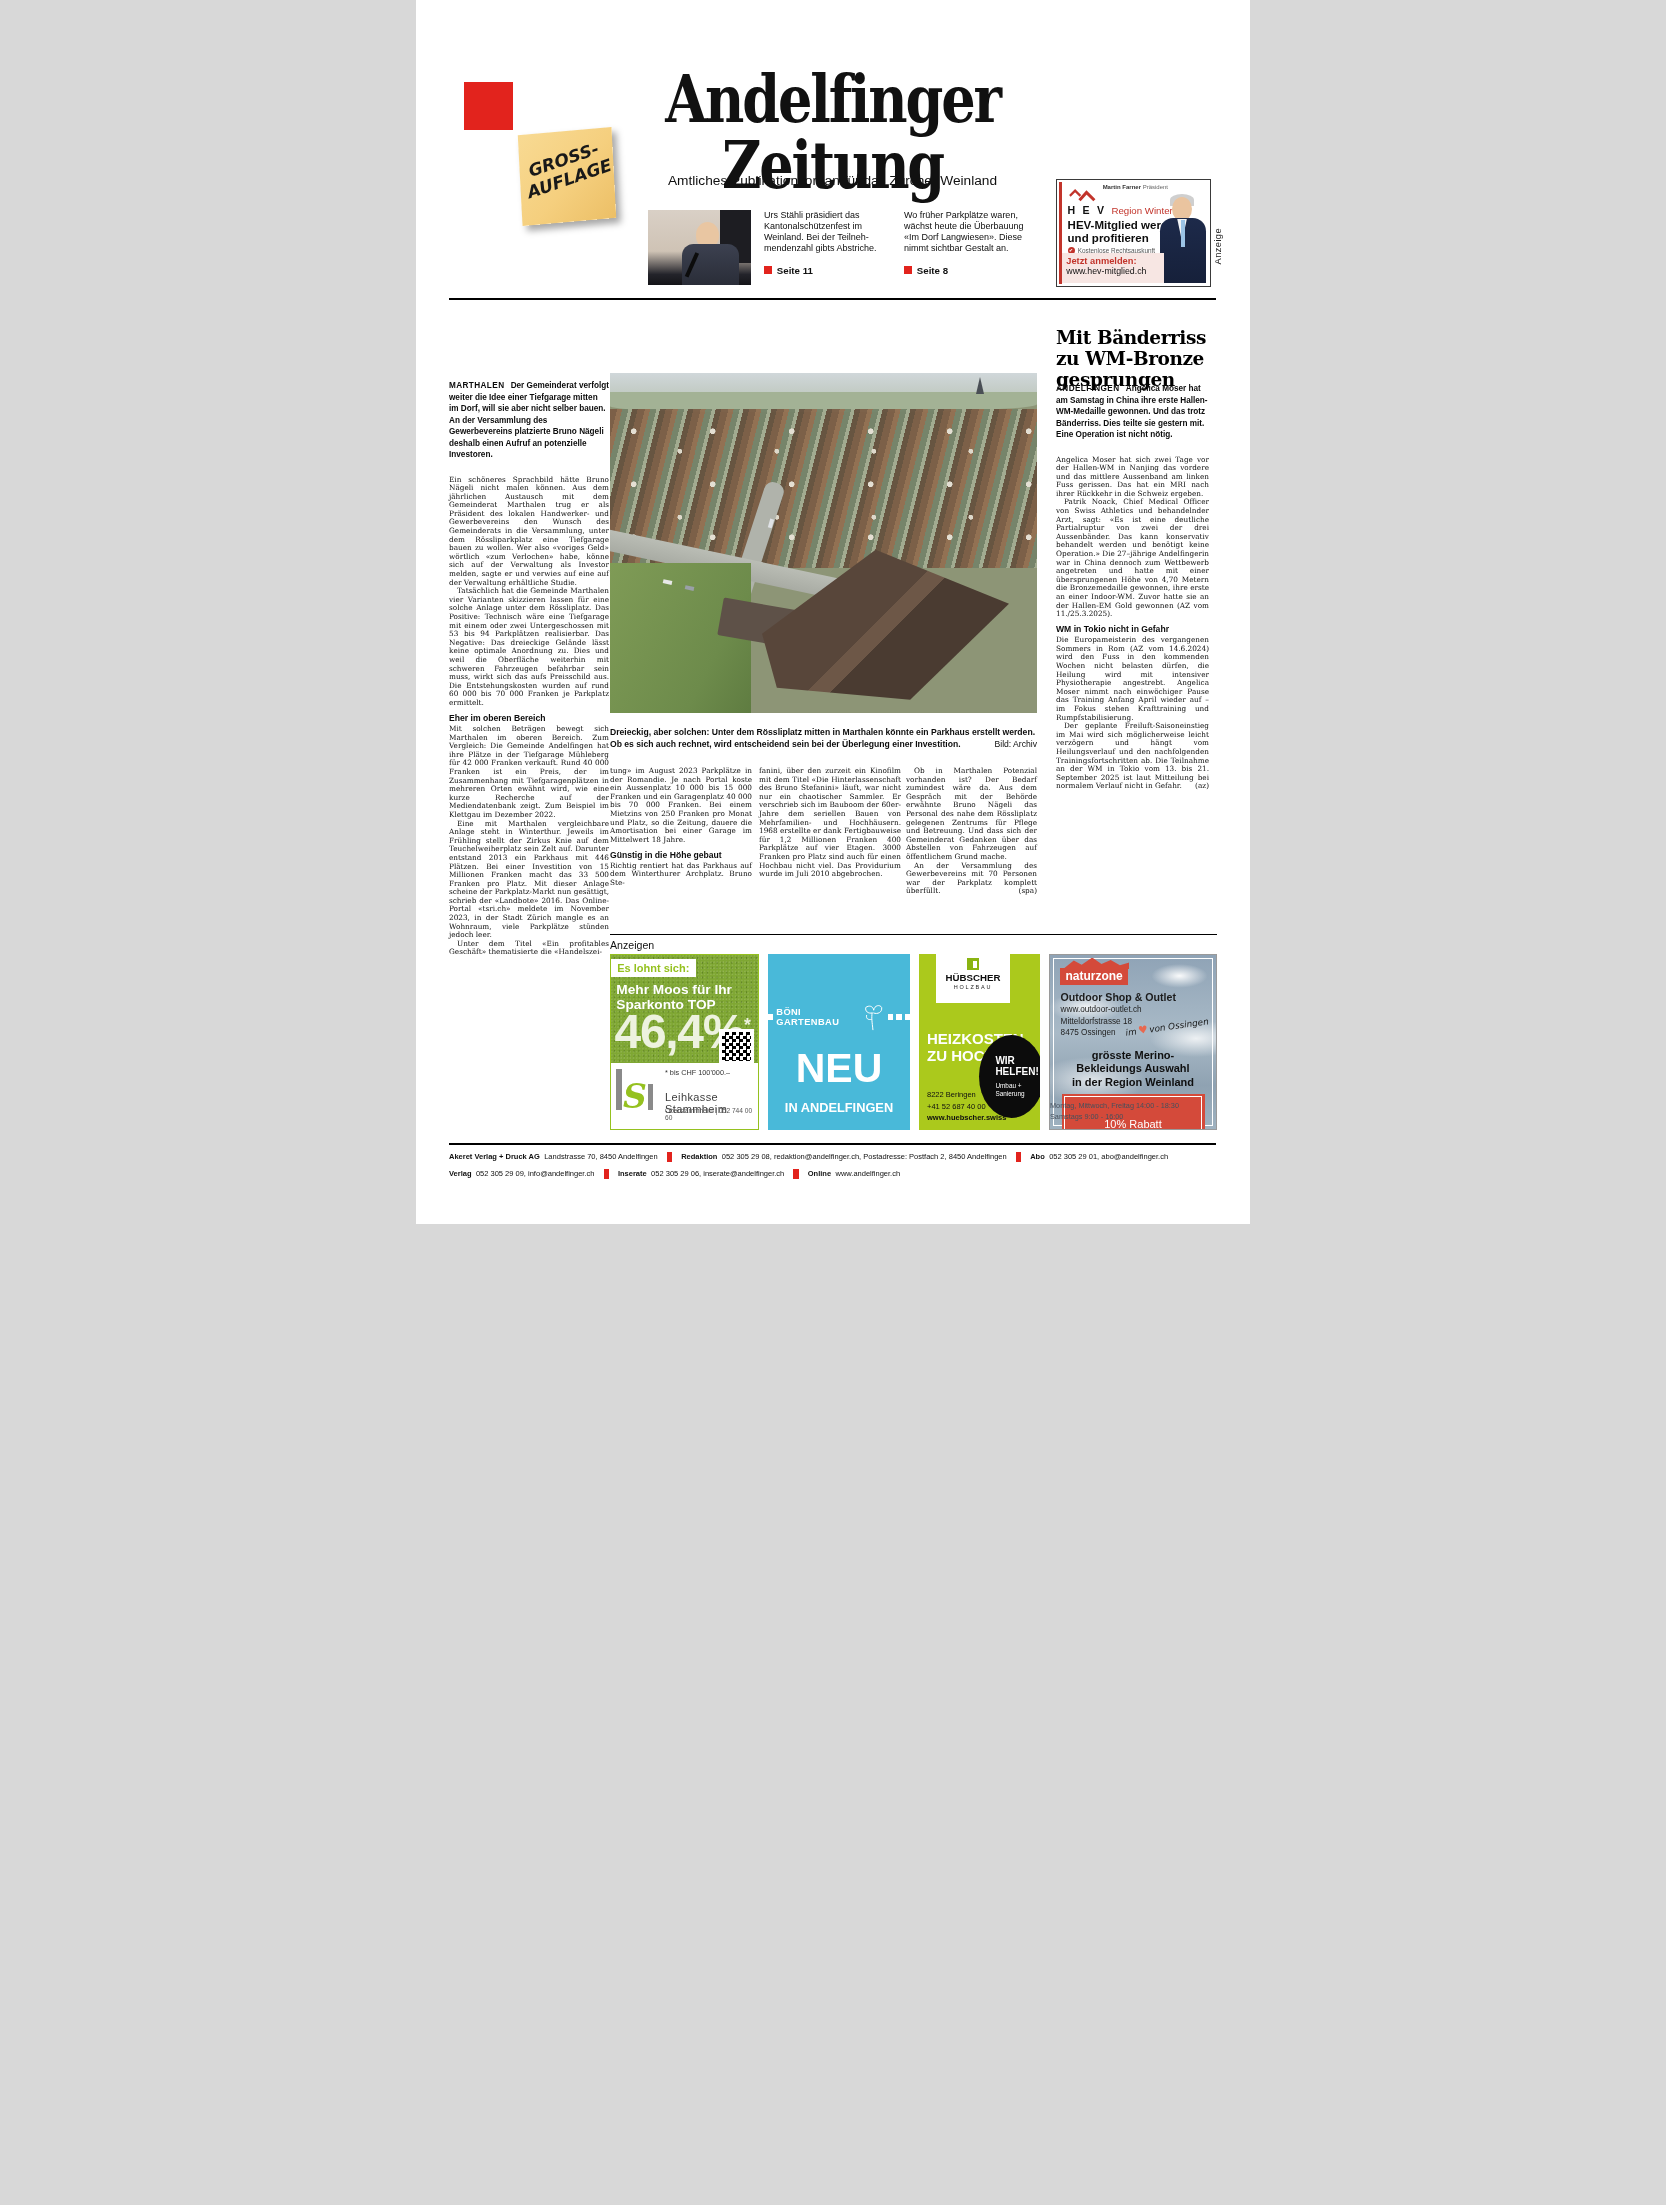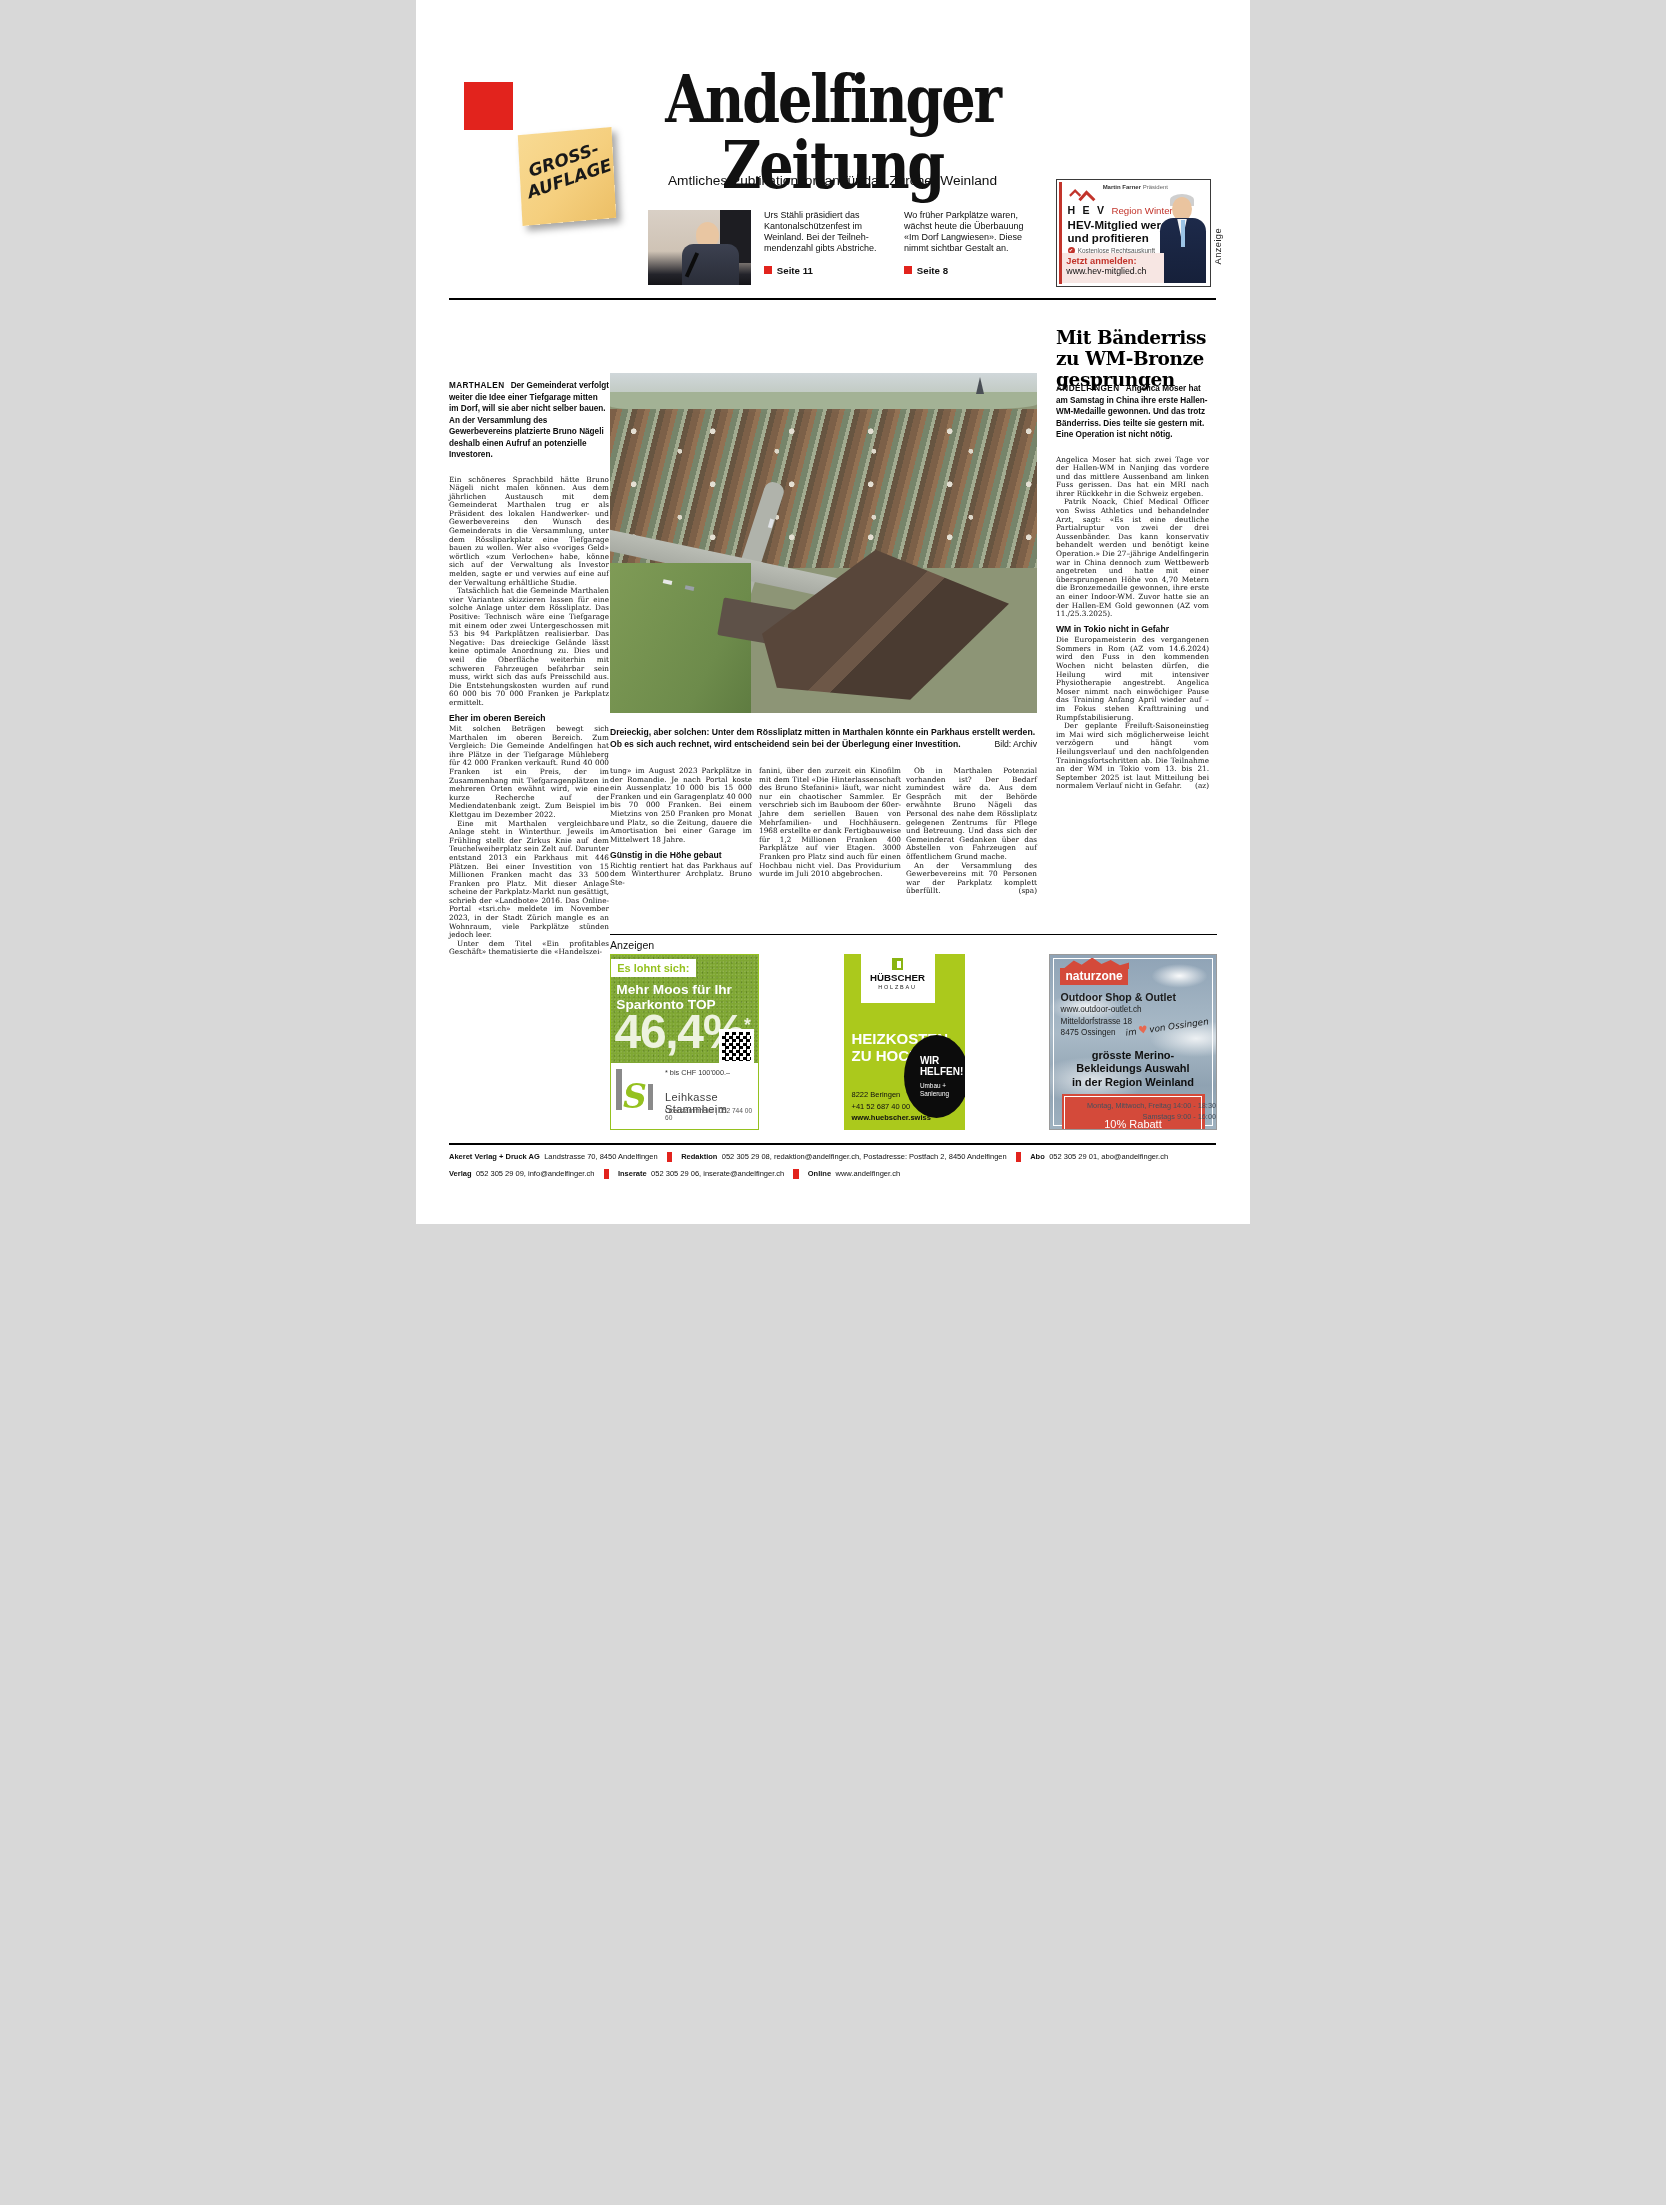--- a/index.html
+++ b/index.html
@@ -198,21 +198,21 @@
   .nz-adr2{position:absolute;left:10.6px;top:73px;font-size:8.2px;color:#222;}
   .nz-note{position:absolute;right:7px;top:65px;font-family:"DejaVu Sans",sans-serif;font-style:italic;
       font-size:8.8px;color:#1a1a1a;transform:rotate(-8deg);}
   .nz-heart{color:#e8684f;font-size:10.6px;margin:0 1.8px;}
   .nz-head{position:absolute;left:3.5px;right:3.5px;top:94px;text-align:center;font-weight:800;
       font-size:11px;line-height:1.22;color:#0f0f0f;}
   .nz-offer{position:absolute;left:11.5px;right:11.5px;top:139px;background:#d44a3a;padding:2.2px;}
   .nz-offer-in{border:1.3px solid #fff;text-align:center;color:#fff;padding:1.3px 0.9px 3.1px;}
   .nz-off1{font-weight:400;font-size:11px;line-height:1.1;margin-top:20px;}
   .nz-off2{font-size:7px;line-height:1.25;margin-top:0.9px;}
-  .nz-hours{position:absolute;left:0;right:0;top:194px;text-align:right;font-size:7.3px;
+  .nz-hours{position:absolute;left:0;right:0;top:194px;text-align:left;font-size:7.3px;
       line-height:1.5;color:#46505c;}
   .ad-nz .nz-hours{top:auto;bottom:6.2px;}
 
   
   .footer{left:33px;top:1152px;width:767px;font-size:7.5px;color:#101010;}
   .fl{margin-bottom:7px;}
   .flabel{font-weight:700;margin-right:4.4px;}
   .fsep{display:inline-block;width:5.3px;height:9.7px;background:#e2231d;margin:0 7px;vertical-align:middle;}
 </style>
 </head>
@@ -387,20 +387,36 @@
           <div class="lk-logo-l"></div>
           <div class="lk-logo-s">S</div>
           <div class="lk-logo-t"></div>
         </div>
         <div class="lk-note">* bis CHF 100'000.–</div>
         <div class="lk-bank">Leihkasse Stammheim</div>
         <div class="lk-contact">Oberstammheim | 052 744 00 60</div>
       </div>
     </div>
 
+    <div class="ad ad-bn">
+      <div class="bn-logo">
+        <span class="bn-sq"></span>
+        <span class="bn-name">BÖNI GARTENBAU</span>
+        <svg width="25.6" height="34" viewBox="0 0 58 76">
+          <path d="M30 70 C28 50 26 40 28 28 M28 28 C18 30 10 24 12 14 C20 8 30 10 32 20 M32 20 C34 8 48 6 52 14 C54 26 42 32 32 28 M26 44 C18 46 12 42 14 34" fill="none" stroke="#fff" stroke-width="2.5" stroke-linecap="round"></path>
+        </svg>
+        <span class="bn-dots">
+          <span class="bn-sq"></span>
+          <span class="bn-sq"></span>
+          <span class="bn-sq"></span>
+        </span>
+      </div>
+      <div class="bn-neu">NEU</div>
+      <div class="bn-sub">IN ANDELFINGEN</div>
+    </div>
 
     <div class="ad ad-hb">
       <div class="hb-box">
         <div class="hb-ico"></div>
         <div class="hb-name">HÜBSCHER</div>
         <div class="hb-sub">HOLZBAU</div>
       </div>
       <div class="hb-head pre">HEIZKOSTEN
 ZU HOCH?</div>
       <div class="hb-ellipse">

